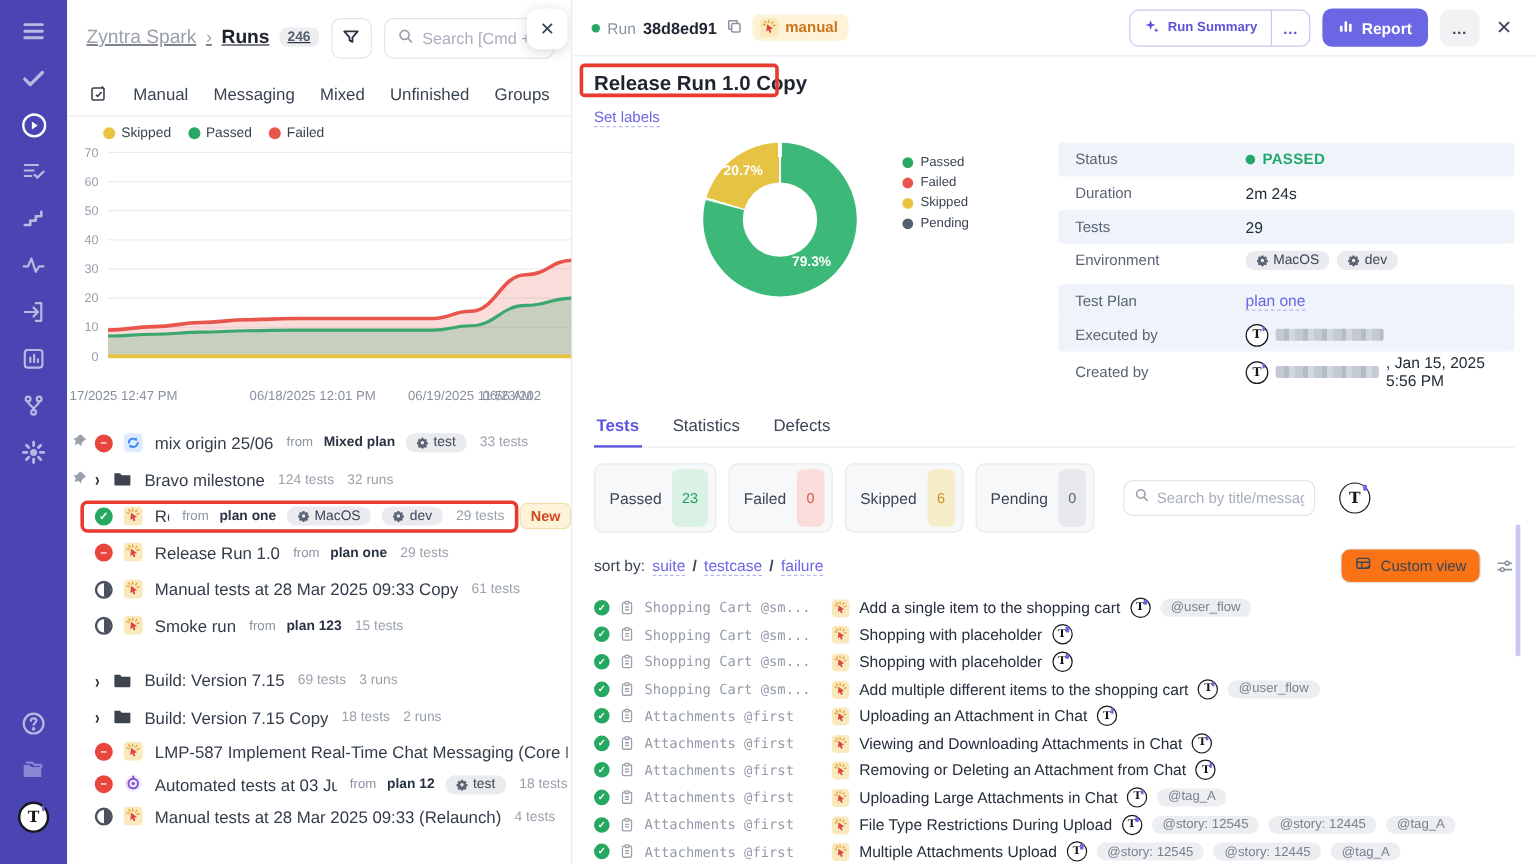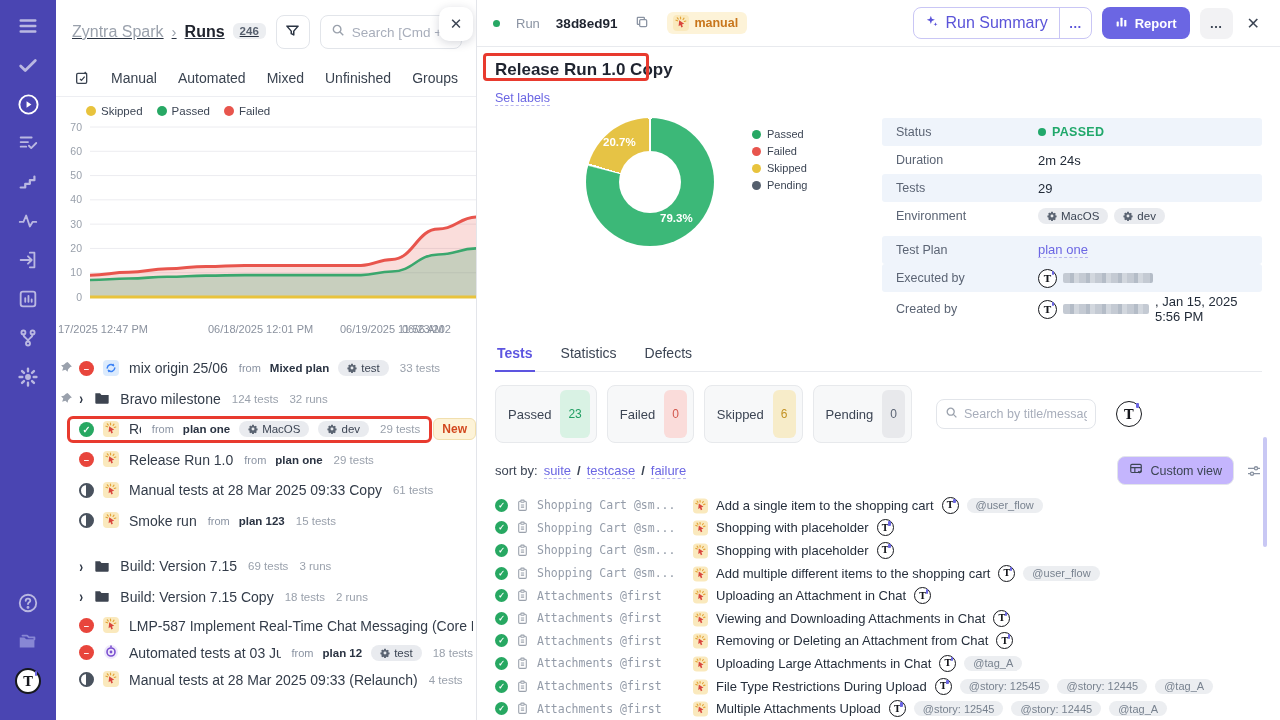--- a/index.html
+++ b/index.html
@@ -72,32 +72,32 @@
   .run-plan { font-size:11.5px; font-weight:bold; color:#2a3342; }
   .env-pill { background:#e9ebef; border-radius:10px; padding:2px 9px; font-size:11.5px; color:#3c4554;
     display:flex; align-items:center; gap:4px; }
   .run-meta { font-size:11.5px; color:#9aa1ac; margin-left:2px; }
   .new-badge { background:#fdf3d8; border:1px solid #f1dfae; color:#d2491f; font-weight:bold;
     font-size:12px; border-radius:6px; padding:3px 8px; margin-left:10px; }
 
   
   .details { flex:1; position:relative; overflow:hidden; background:#fff; }
   .dt-header { height:47px; border-bottom:1px solid #e8eaee; display:flex; align-items:center;
-    padding:0 16px; gap:16px; }
+    padding:0 16px; gap:6px; }
   .dot-green { width:7px; height:7px; border-radius:50%; background:#27a864; }
   .run-label { font-size:13px; color:#8a93a2; }
   .run-id { font-size:13.5px; font-weight:bold; color:#1f2430; }
   .icon-btn { background:none; border:0; cursor:pointer; display:flex; align-items:center; padding:2px; }
   .type-badge { background:#fdf3d8; border-radius:6px; padding:3px 9px 3px 6px; display:flex;
     align-items:center; gap:5px; font-size:12.5px; font-weight:bold; color:#c8761c; }
   .dt-actions { margin-left:auto; display:flex; align-items:center; gap:10px; }
   .btn-split { display:flex; align-items:stretch; border:1px solid #c9c6f5; border-radius:8px;
     overflow:hidden; background:#fff; }
-  .btn-split .main { display:flex; align-items:center; gap:6px; padding:6px 11px; font-size:16px;
-    font-weight:normal; color:#5b54d9; cursor:pointer; background:none; border:0;
+  .btn-split .main { display:flex; align-items:center; gap:6px; padding:6px 11px; font-size:11px;
+    font-weight:bold; color:#5b54d9; cursor:pointer; background:none; border:0;
     font-family:"Liberation Sans",sans-serif; }
   .btn-split .more { border:0; border-left:1px solid #c9c6f5; background:none; padding:0 9px;
     color:#5b54d9; font-weight:bold; cursor:pointer; font-size:13px; }
   .btn-report { display:flex; align-items:center; gap:7px; background:#6b66e3; color:#fff;
     font-weight:bold; font-size:13px; border:0; border-radius:8px; padding:8px 13px; cursor:pointer;
     font-family:"Liberation Sans",sans-serif; }
   .btn-more { background:#f2f2f4; border:0; border-radius:8px; padding:8px 10px; font-weight:bold;
     color:#3c4554; cursor:pointer; font-size:13px; }
   .dt-close { font-size:16px; color:#3c4554; cursor:pointer; padding:0 4px; }
 
@@ -148,21 +148,21 @@
   .dt-search input { border:0; outline:0; width:100%; font-size:12.5px; color:#3c4554;
     font-family:"Liberation Sans",sans-serif; }
   .dt-search input::placeholder { color:#a8aebb; }
   .assignee-av { margin-left:10px; width:26px; height:26px; font-size:13px; cursor:pointer; }
 
   .sort-row { display:flex; align-items:center; margin-top:13px; font-size:13px; }
   .sort-label { color:#3c4554; margin-right:6px; }
   .sort-link { color:#6b66e3; border-bottom:1px dashed #b9b6f0; cursor:pointer; }
   .sort-sep { color:#3c4554; margin:0 6px; font-weight:bold; }
   .view-controls { margin-left:auto; display:flex; align-items:center; gap:12px; }
-  .btn-custom-view { display:flex; align-items:center; gap:7px; border:1px solid #e2e5ea; background:#c4b5fd;
+  .btn-custom-view { display:flex; align-items:center; gap:7px; border:1px solid #e2e5ea; background:#f97316;
     border-radius:8px; padding:5px 11px; font-size:12.5px; color:#3c4554; cursor:pointer;
     font-family:"Liberation Sans",sans-serif; }
 
   .tests-list { margin-top:9px; }
   .test-row { display:flex; align-items:center; height:22.6px; gap:8px; white-space:nowrap;
     cursor:pointer; }
   .test-row .st { width:13px; height:13px; font-size:8px; }
   .suite { font-family:"DejaVu Sans Mono", monospace; font-size:11.5px; color:#949ca9; width:148px;
     overflow:hidden; flex-shrink:0; }
   .t-title { font-size:13px; color:#262f3c; }
@@ -285,21 +285,21 @@
     </div>
 
     <div class="rp-tabs">
       <span style="display:flex;">
           <svg width="16" height="16" viewBox="0 0 24 24" fill="none" stroke="#3a4350" stroke-width="2">
             <rect x="4" y="5" width="15" height="15" rx="2"></rect>
             <path d="M9 13.5l2.2 2L16 10"></path>
             <path d="M16 3l3.5 3.5"></path>
           </svg>
         </span>
-      <span id="rp-tabs-slot" style="display:contents;"><span class="rp-tab">Manual</span><span class="rp-tab">Automated</span><span class="rp-tab">Mixed</span><span class="rp-tab">Unfinished</span><span class="rp-tab">Groups</span></span>
+      <span id="rp-tabs-slot" style="display:contents;"><span class="rp-tab">Manual</span><span class="rp-tab">Messaging</span><span class="rp-tab">Mixed</span><span class="rp-tab">Unfinished</span><span class="rp-tab">Groups</span></span>
 
     </div>
 
     <div class="rp-chart">
       <div class="rp-legend" id="rp-legend">
           <span class="lg-item">
             <span class="lg-dot" style="background:#e8c33d"></span>
             <span>Skipped</span>
           </span>
           <span class="lg-item">

